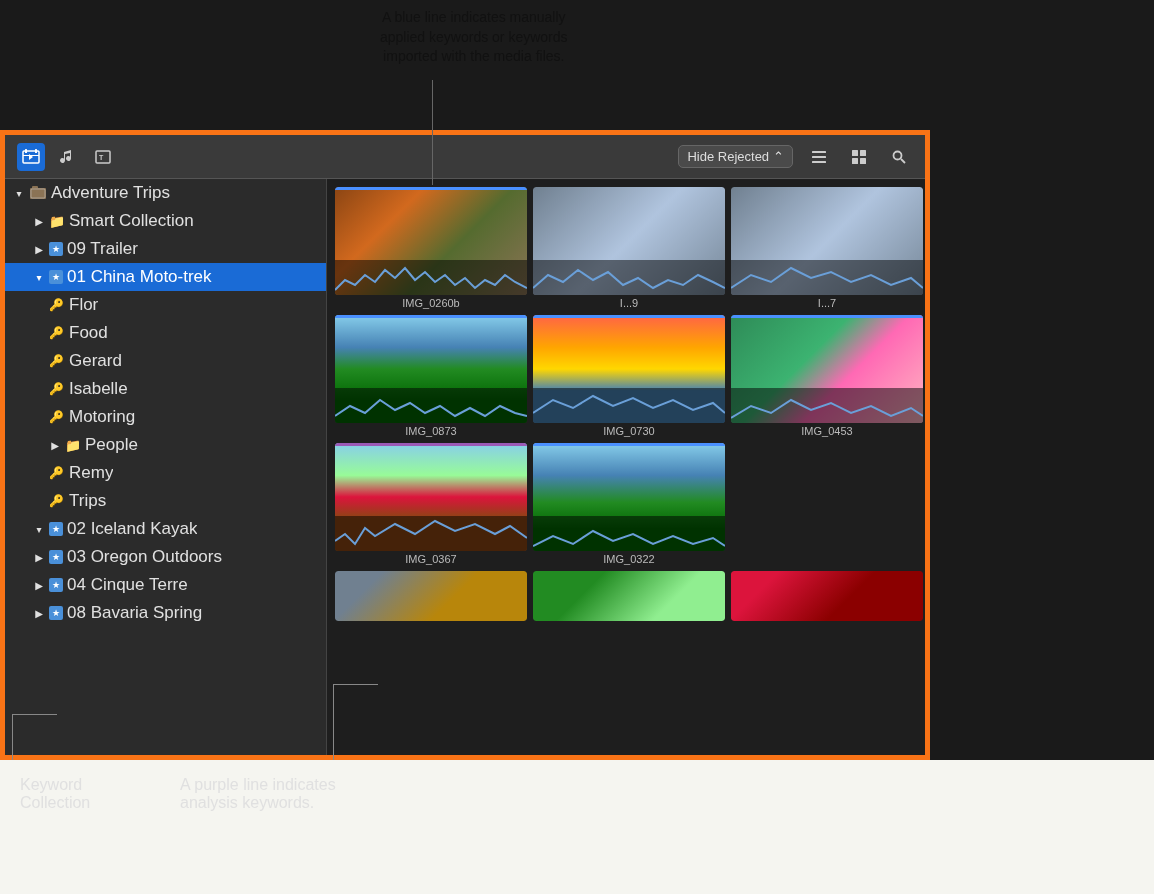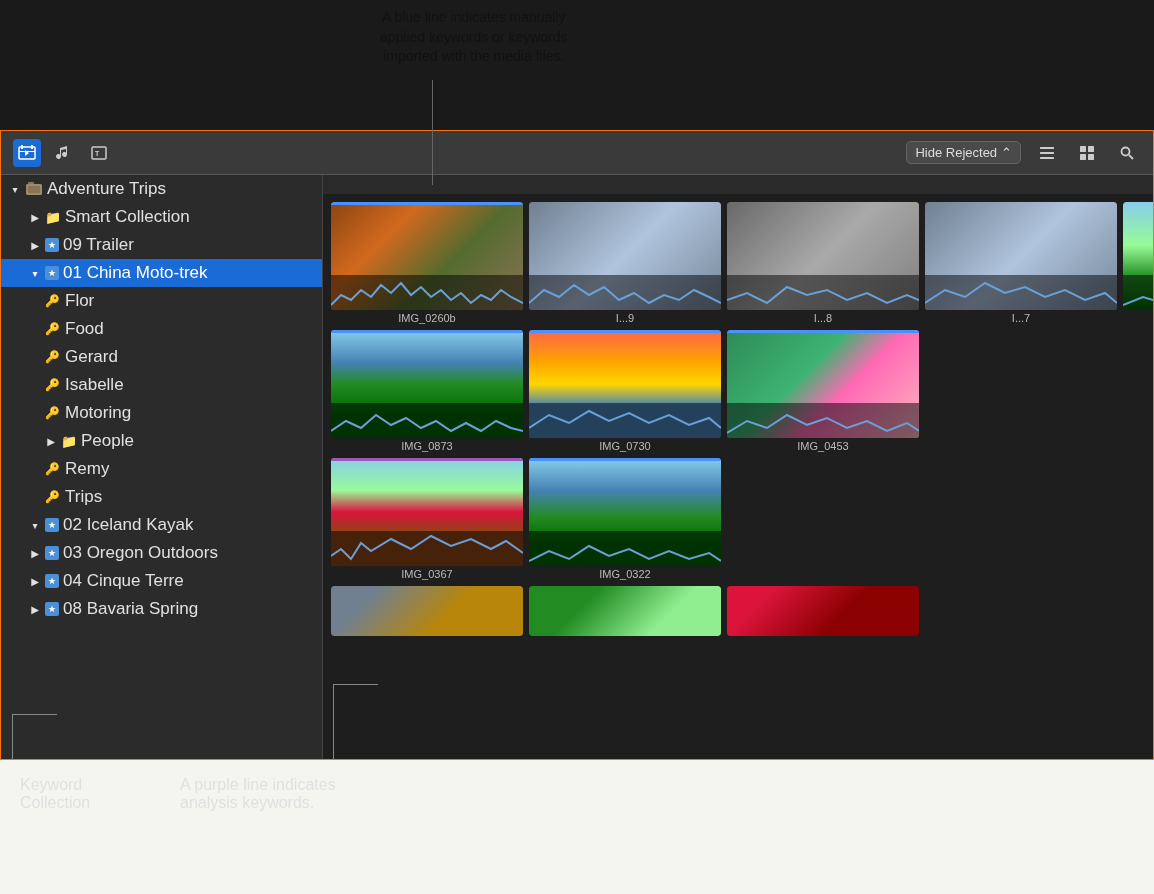--- a/index.html
+++ b/index.html
@@ -35,24 +35,24 @@
       height: 105px;
       background: #666;
       z-index: 100;
     }
 
     
     .app-container {
       position: absolute;
       top: 130px;
       left: 0;
-      width: 1154px;
+      width: 930px;
       height: 630px;
       background: #2a2a2a;
-      border: 1px solid #f97316;
+      border: 5px solid #f97316;
       display: flex;
       flex-direction: column;
     }
 
     
     .toolbar {
       height: 44px;
       background: #3a3a3a;
       border-bottom: 1px solid #555;
       display: flex;
@@ -188,21 +188,20 @@
       text-overflow: ellipsis;
       white-space: nowrap;
     }
 
     
     .grid-area {
       flex: 1;
       background: #1e1e1e;
       overflow-y: auto;
       padding: 8px;
-      margin-top: 19px;
     }
 
     .grid-area::-webkit-scrollbar { width: 8px; }
     .grid-area::-webkit-scrollbar-track { background: #1e1e1e; }
     .grid-area::-webkit-scrollbar-thumb { background: #555; border-radius: 4px; }
 
     .grid-row {
       display: flex;
       gap: 6px;
       margin-bottom: 6px;
@@ -532,32 +531,20 @@
               <div class="waveform">
                 <svg viewBox="0 0 192 35" preserveAspectRatio="none">
                   <polyline points="0,28 15,15 30,22 45,10 60,20 75,12 90,25 105,18 120,28 135,20 150,25 165,15 180,22 192,28" stroke="#6a9fd8" stroke-width="2" fill="none"></polyline>
                 </svg>
               </div>
             </div>
           </div>
           <div class="thumb-label">I...9</div>
         </div>
 
-        <div class="grid-item">
-          <div class="grid-thumb">
-            <div class="thumb-bg img-chinese-chars2">
-              <div class="waveform">
-                <svg viewBox="0 0 192 35" preserveAspectRatio="none">
-                  <polyline points="0,25 20,18 40,28 60,12 80,20 100,15 120,25 140,18 160,28 180,20 192,25" stroke="#6a9fd8" stroke-width="2" fill="none"></polyline>
-                </svg>
-              </div>
-            </div>
-          </div>
-          <div class="thumb-label">I...8</div>
-        </div>
 
         <div class="grid-item">
           <div class="grid-thumb">
             <div class="thumb-bg img-chinese-chars1">
               <div class="waveform">
                 <svg viewBox="0 0 192 35" preserveAspectRatio="none">
                   <polyline points="0,28 20,15 40,22 60,8 80,18 100,12 120,22 140,15 160,25 180,18 192,28" stroke="#6a9fd8" stroke-width="2" fill="none"></polyline>
                 </svg>
               </div>
             </div>

